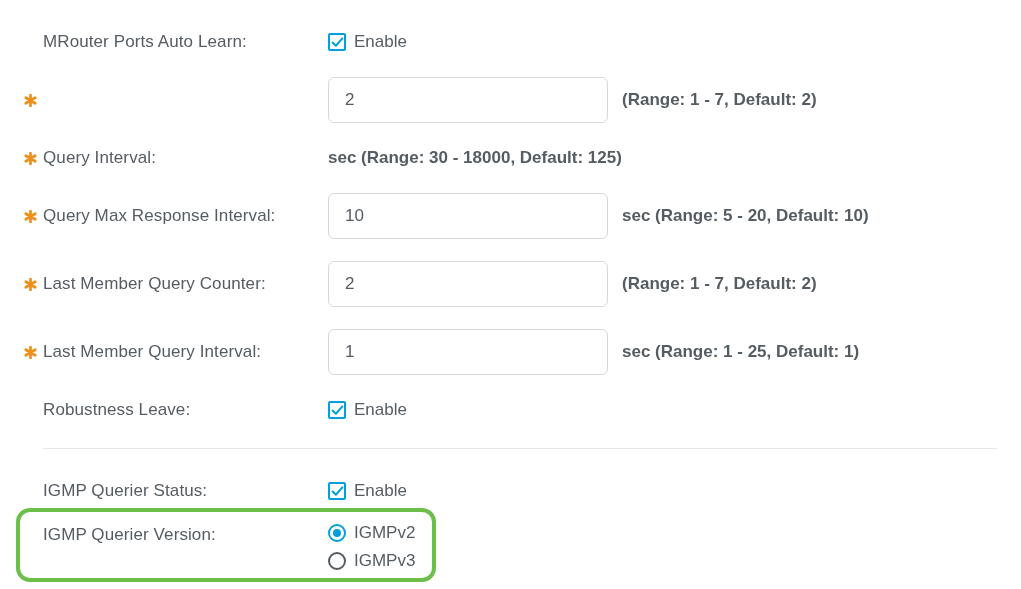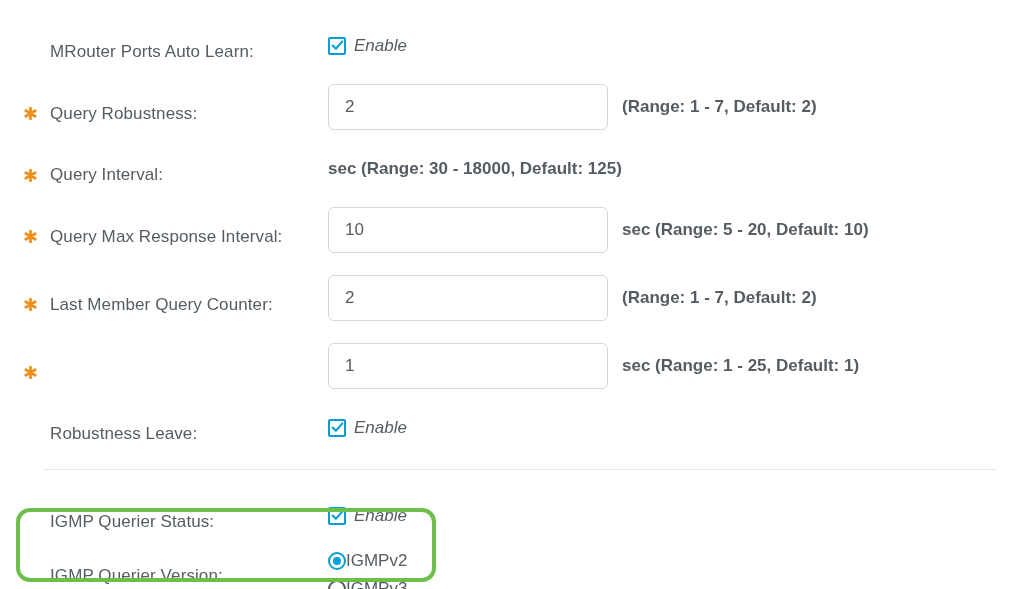--- a/index.html
+++ b/index.html
@@ -18,23 +18,22 @@
     .form-row {
       display: flex;
       align-items: center;
       min-height: 48px;
       padding: 11px 0;
     }
     .label-col {
       width: 304px;
       display: flex;
       align-items: center;
-      gap: 13px;
-      flex-shrink: 0;
-      margin-top: 13px;
+      gap: 6px;
+      flex-shrink: 0;
     }
     .req-icon {
       width: 13px;
       height: 13px;
       display: inline-flex;
       align-items: center;
       justify-content: center;
       flex-shrink: 0;
     }
     .req-placeholder {
@@ -81,35 +80,35 @@
       align-items: center;
       justify-content: center;
       flex-shrink: 0;
     }
     .checkbox-box svg {
       width: 13px;
       height: 13px;
     }
     .checkbox-label {
       color: #555c62;
-      font-style: italic;
     }
     .divider {
       border: none;
       border-top: 1px solid #e5e7e8;
       margin: 14px 0 18px 19px;
     }
     .radio-group {
       display: flex;
       flex-direction: column;
       gap: 8px;
     }
     .radio-wrap {
       display: inline-flex;
       align-items: center;
+      gap: 8px;
       cursor: pointer;
     }
     .radio-outer {
       width: 18px;
       height: 18px;
       border: 2px solid #555c62;
       border-radius: 50%;
       display: inline-flex;
       align-items: center;
       justify-content: center;
@@ -171,21 +170,20 @@
 
   <div class="form-row">
     <div class="label-col">
       <span class="req-icon">
         <svg viewBox="0 0 12 12">
             <g transform="translate(6,6)">
               <path d="M0,-5 L0,5 M-4.33,-2.5 L4.33,2.5 M-4.33,2.5 L4.33,-2.5" stroke="#ee8f1c" stroke-width="2.5" stroke-linecap="round"></path>
             </g>
           </svg>
       </span>
-      <span class="label-text">Query Robustness:</span>
     </div>
     <div class="value-col">
       <input type="text" class="text-input" value="2" style="">
       <span class="hint">(Range: 1 - 7, Default: 2)</span>
     </div>
   </div>
 
   <div class="form-row">
     <div class="label-col">
       <span class="req-icon">
@@ -238,20 +236,21 @@
 
   <div class="form-row">
     <div class="label-col">
       <span class="req-icon">
         <svg viewBox="0 0 12 12">
             <g transform="translate(6,6)">
               <path d="M0,-5 L0,5 M-4.33,-2.5 L4.33,2.5 M-4.33,2.5 L4.33,-2.5" stroke="#ee8f1c" stroke-width="2.5" stroke-linecap="round"></path>
             </g>
           </svg>
       </span>
+      <span class="label-text">Last Member Query Interval:</span>
     </div>
     <div class="value-col">
       <input type="text" class="text-input" value="1" style="">
       <span class="hint">sec (Range: 1 - 25, Default: 1)</span>
     </div>
   </div>
 
   <div class="form-row">
     <div class="label-col">
       <span class="req-placeholder"></span>

